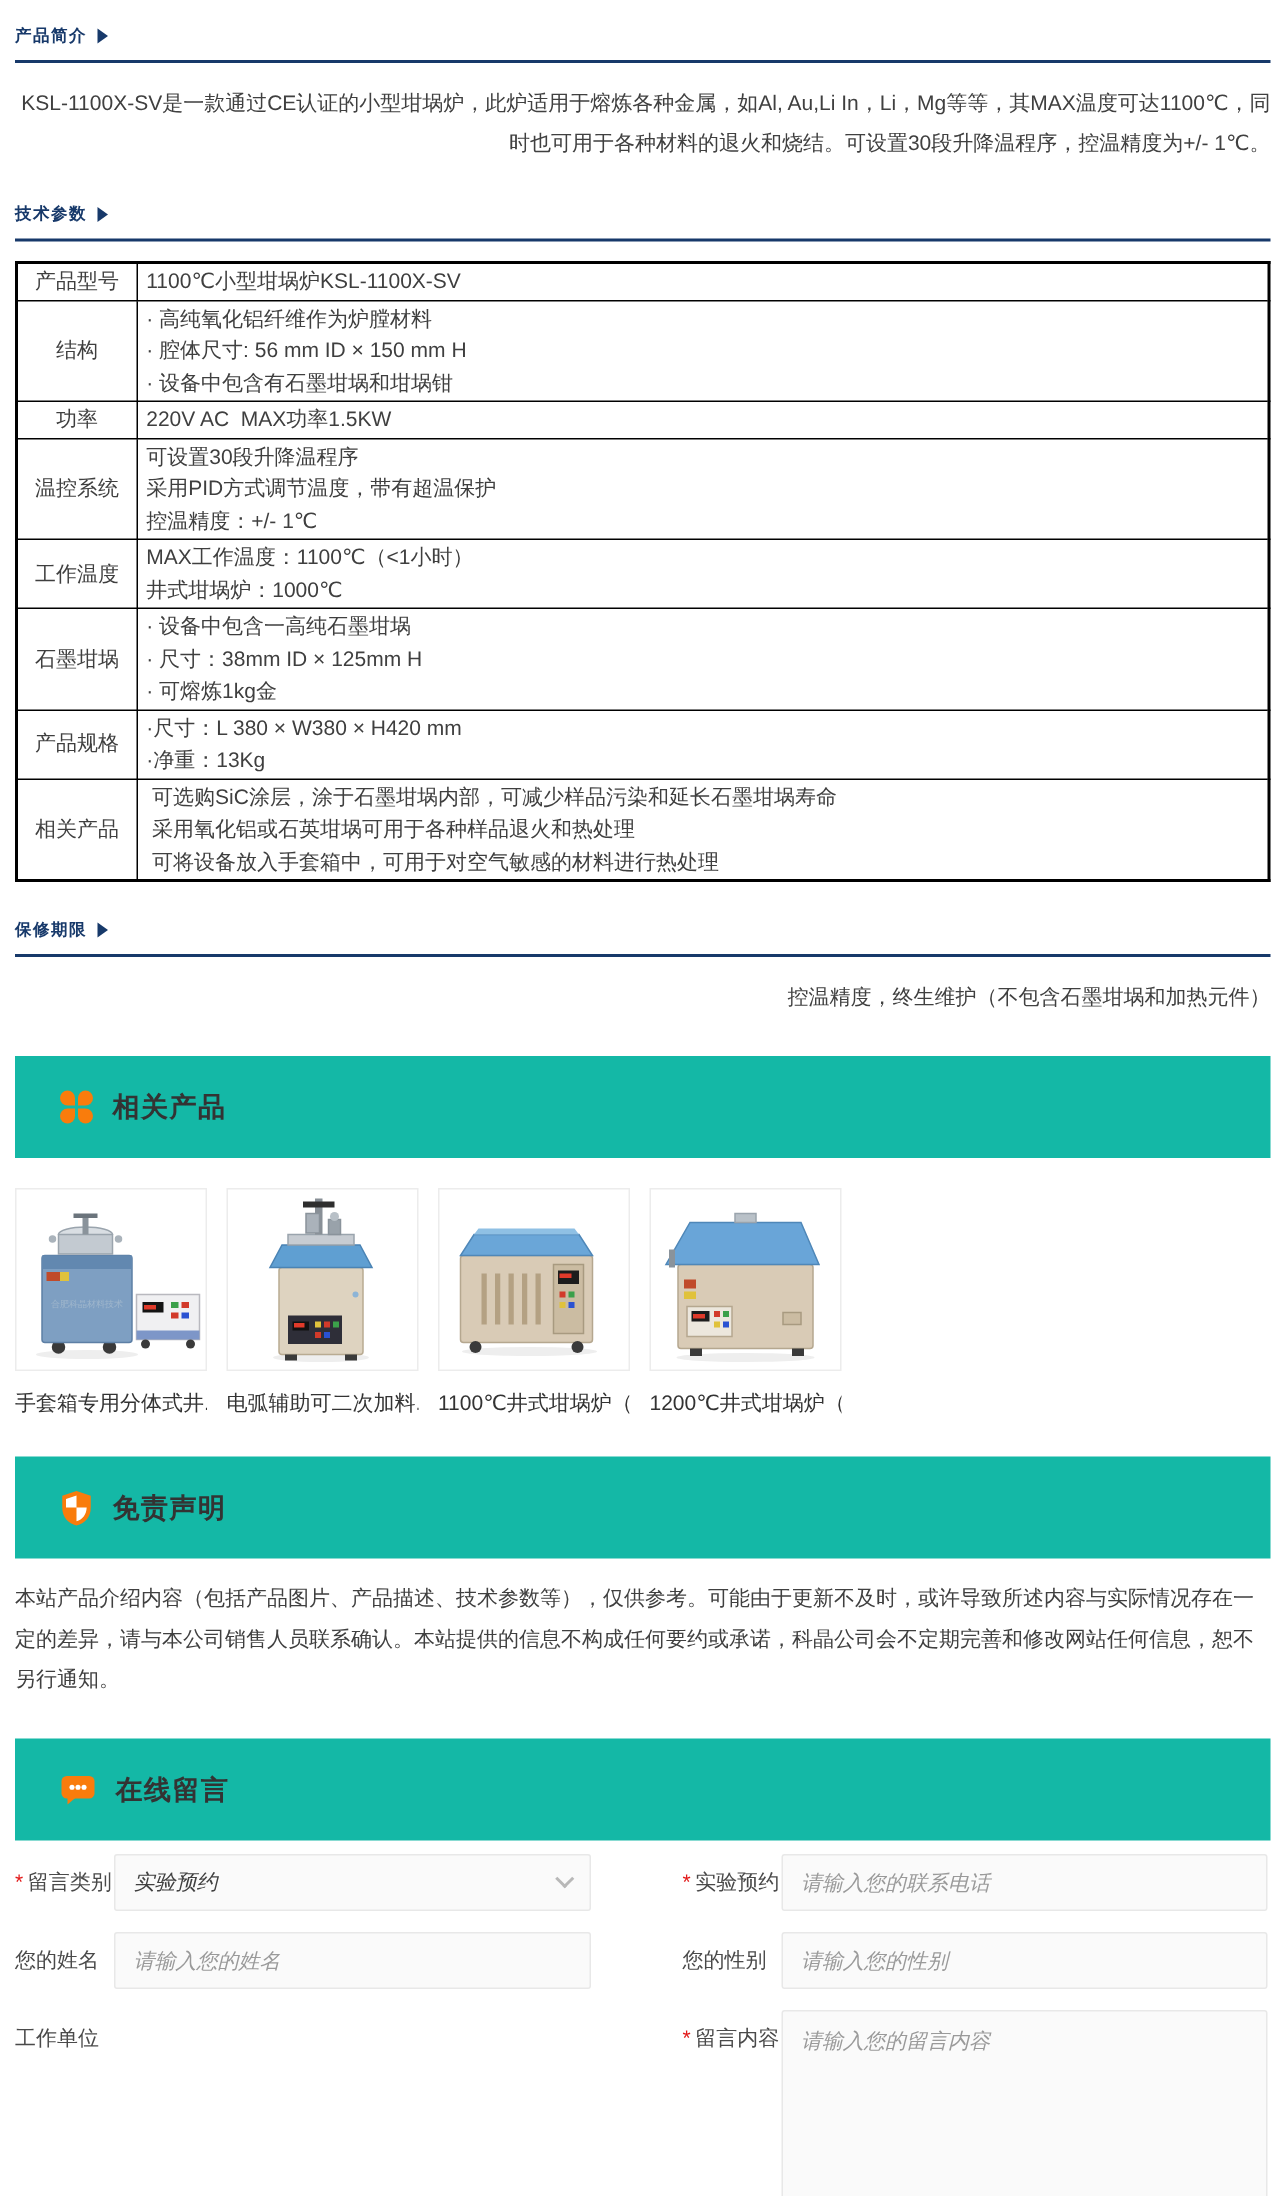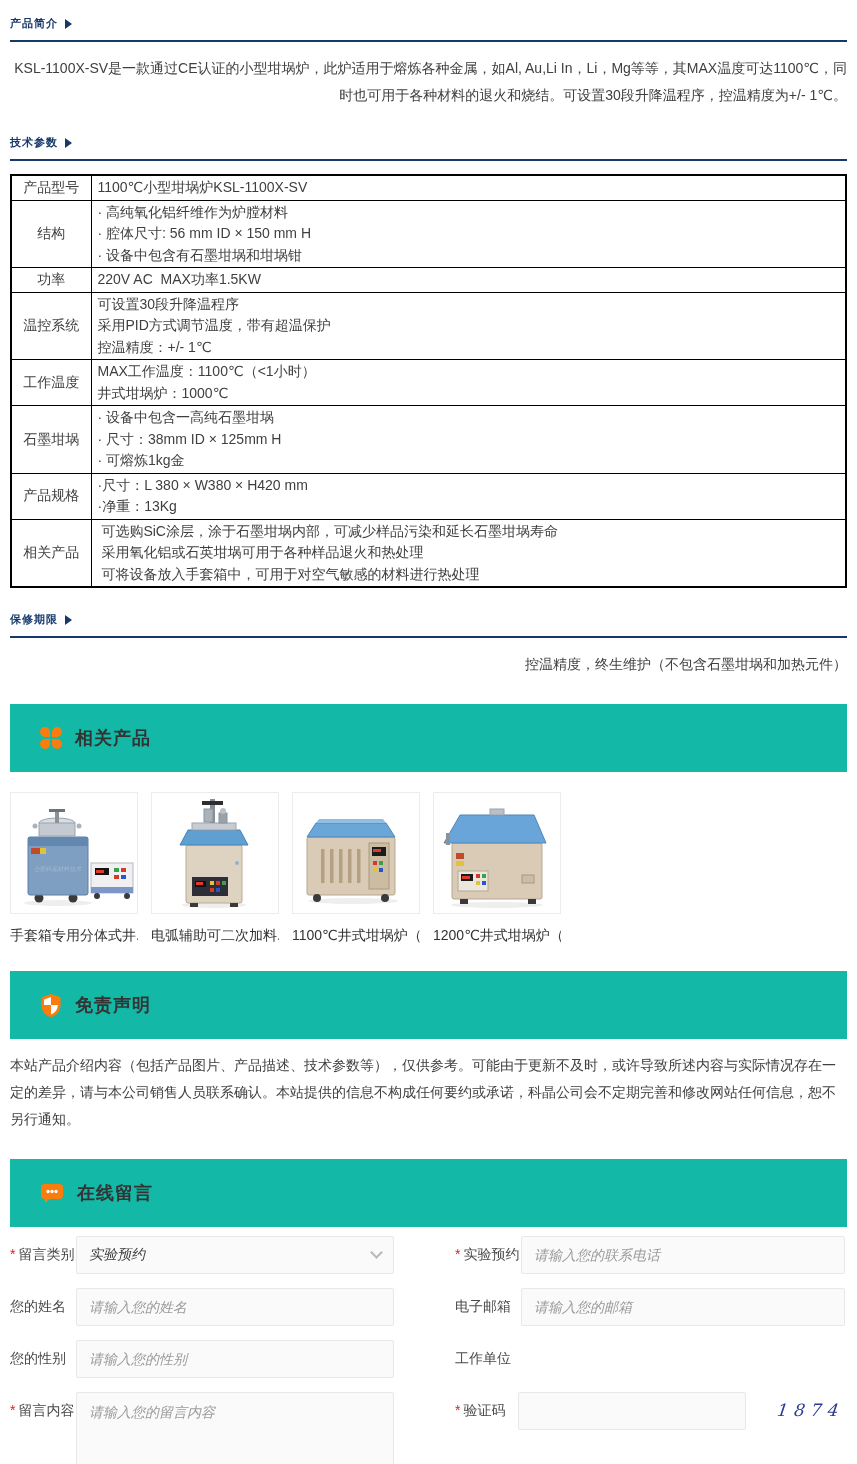--- a/index.html
+++ b/index.html
@@ -329,26 +329,20 @@
       </span>
       <div class="fctl"><input class="inp" type="text" placeholder="请输入您的联系电话" style=""></div>
     </div>
 
     <div class="frow">
       <span class="flabel">
           <span>您的姓名</span>
         </span>
       <div class="fctl"><input class="inp" type="text" placeholder="请输入您的姓名" style=""></div>
     </div>
-    <div class="frow">
-      <span class="flabel">
-          <span>电子邮箱</span>
-        </span>
-      <div class="fctl"><input class="inp" type="text" placeholder="请输入您的邮箱" style=""></div>
-    </div>
 
     <div class="frow">
       <span class="flabel">
           <span>您的性别</span>
         </span>
       <div class="fctl"><input class="inp" type="text" placeholder="请输入您的性别" style=""></div>
     </div>
     <div class="frow">
       <span class="flabel">
           <span>工作单位</span>

